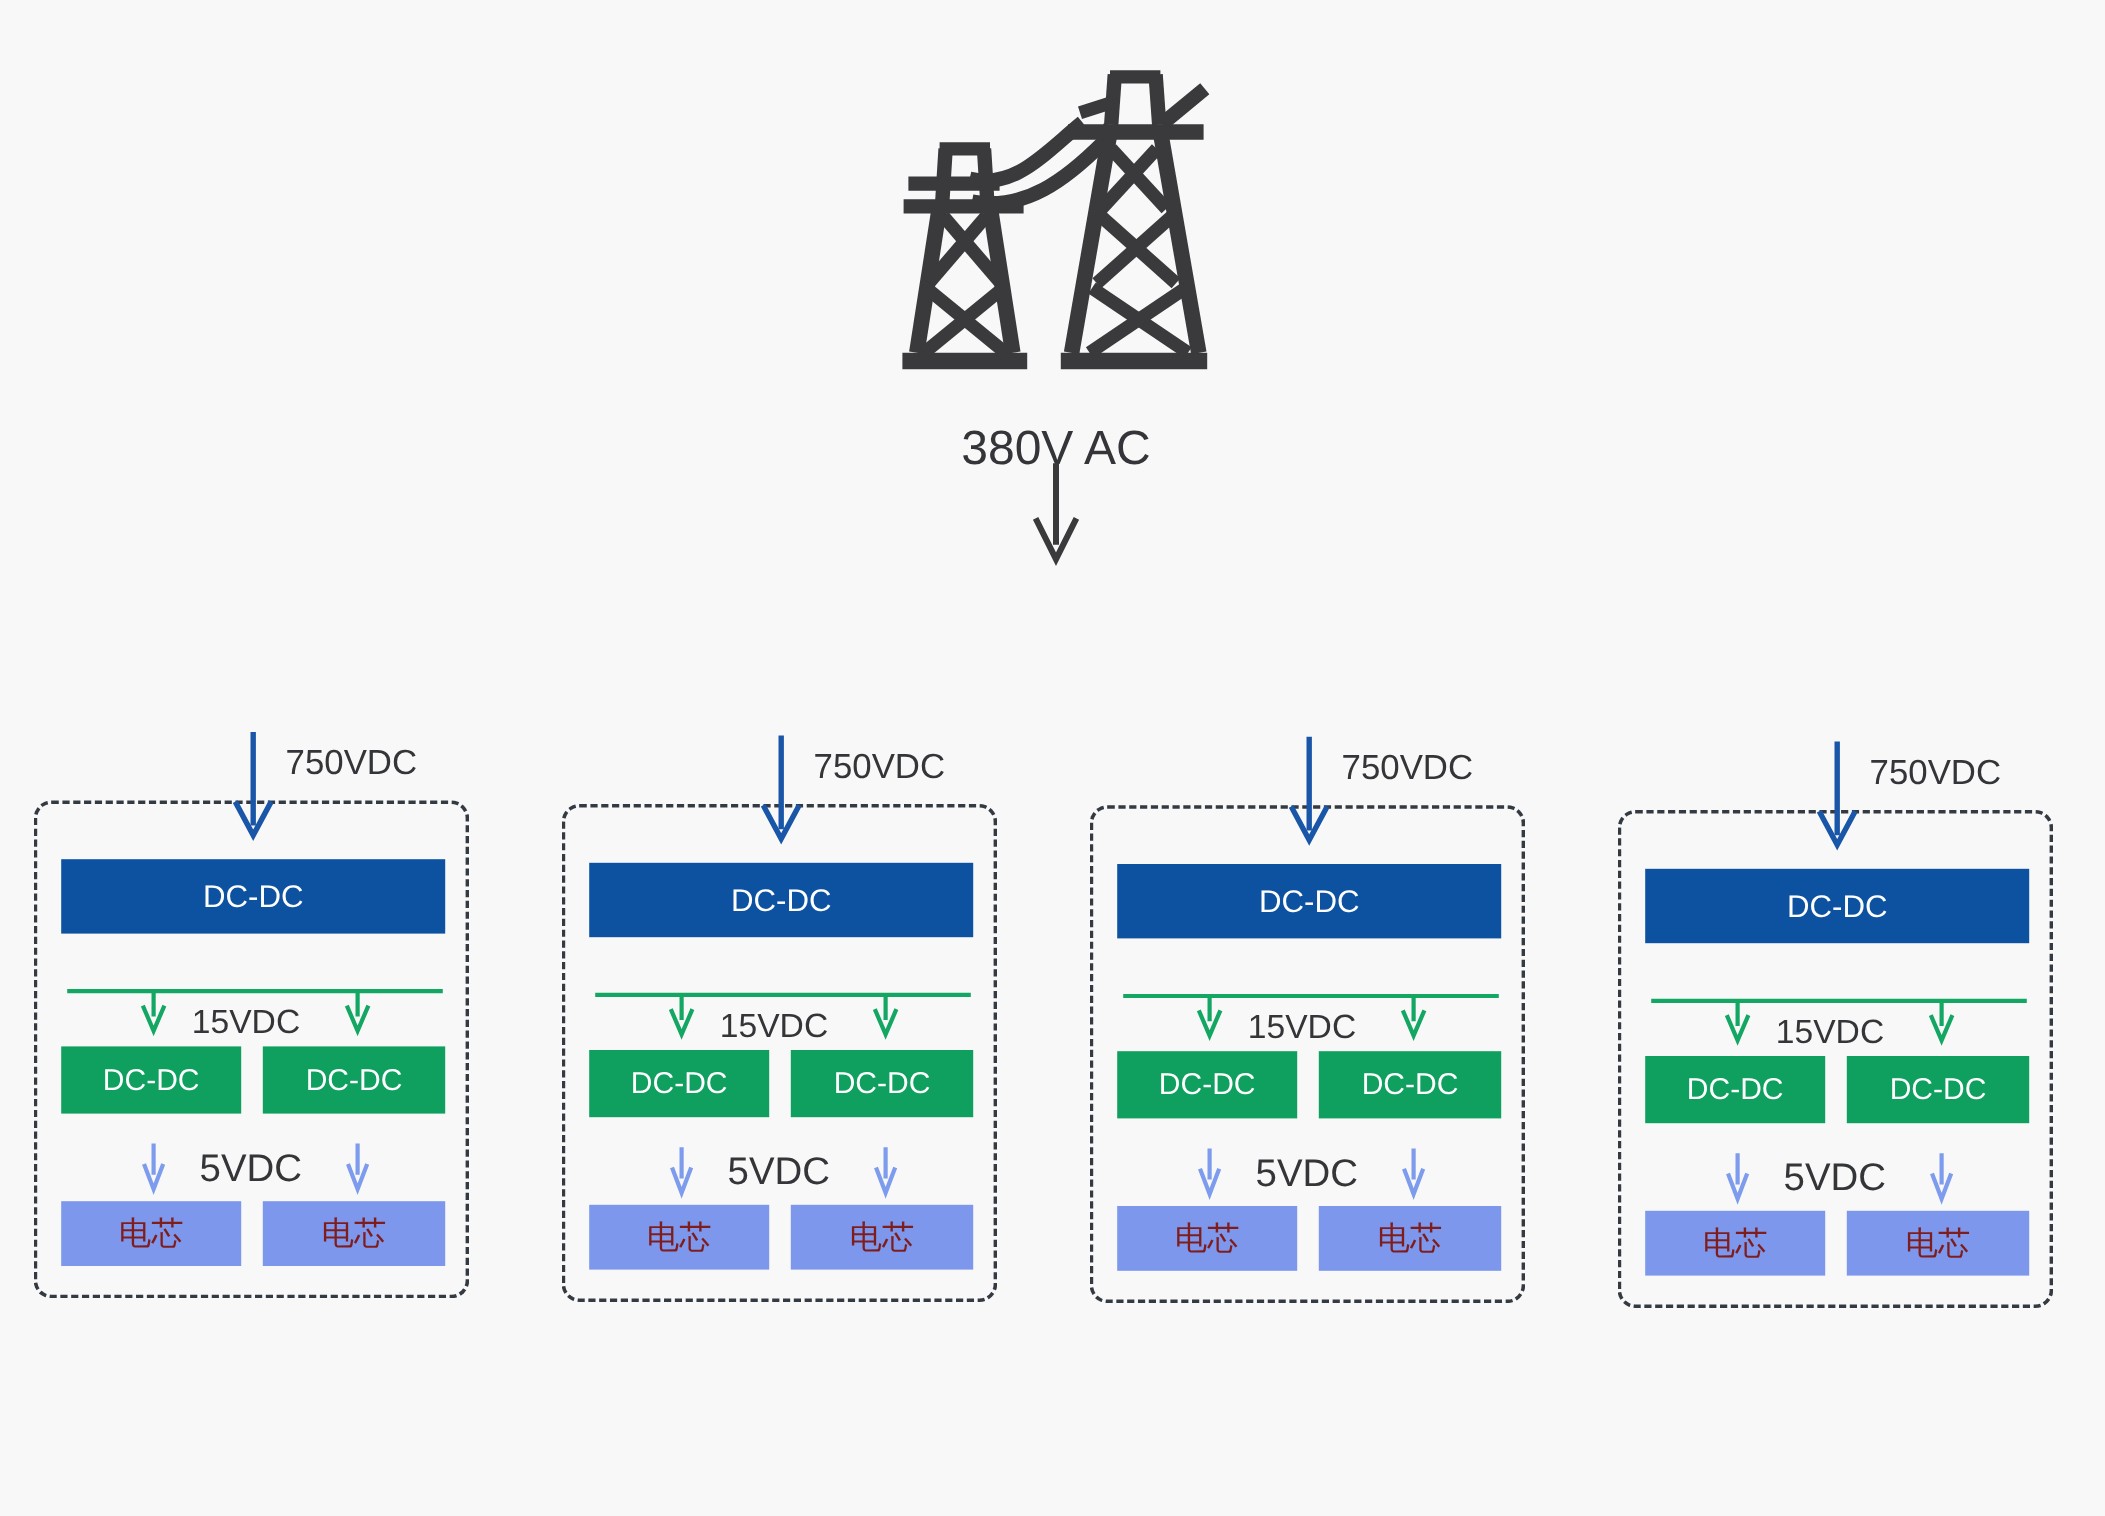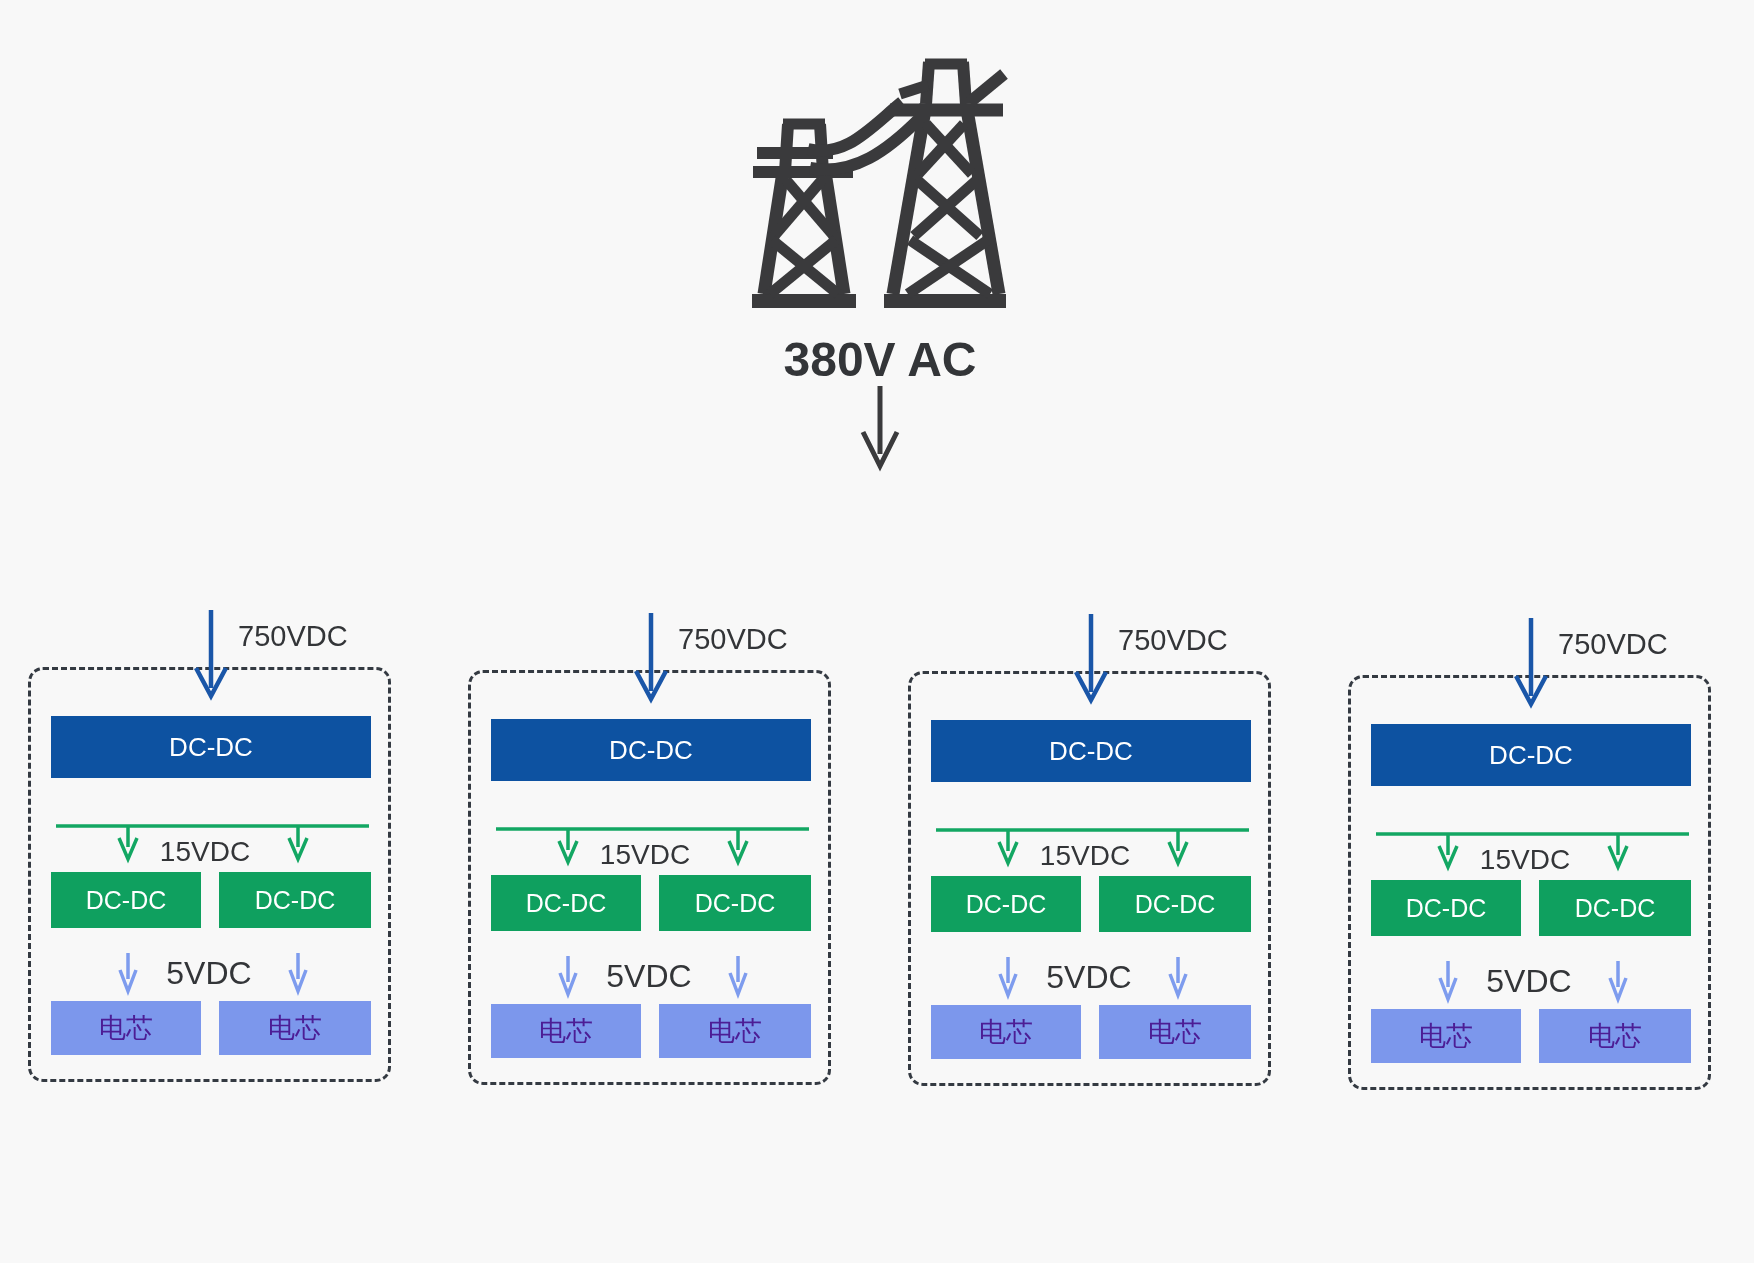--- a/index.html
+++ b/index.html
@@ -20,22 +20,22 @@
   body{
     width:1754px;height:1263px;overflow:hidden;
     font-family:"Liberation Sans","DejaVu Sans",sans-serif;
     color:var(--text-dark);
   }
   .stage{position:relative;width:1754px;height:1263px;background:var(--bg);}
 
   .towers-svg{position:absolute;left:750px;top:54px;width:258px;height:254px;}
 
   .grid-label{
-    position:absolute;left:700px;top:338px;width:360px;height:44px;
-    text-align:center;font-size:48px;font-weight:700;line-height:44px;
+    position:absolute;left:700px;top:352px;width:360px;height:44px;
+    text-align:center;font-size:40px;font-weight:400;line-height:44px;
     color:var(--text-dark);letter-spacing:0px;
   }
   .main-arrow{position:absolute;left:858px;top:384px;width:44px;height:88px;}
 
   .converter-box{
     position:absolute;left:28px;top:481px;width:1684px;height:108px;
     border:2px solid var(--navy-border);background:var(--bg);
     text-align:center;line-height:104px;font-size:40px;font-weight:700;
     color:var(--text-dark);
   }
@@ -73,21 +73,21 @@
   .dcdc-small.left{left:20px;width:150px;}
   .dcdc-small.right{left:188px;width:152px;}
 
   .low-arrows-svg{position:absolute;left:0px;top:281px;width:363px;height:48px;}
   .low-label{
     position:absolute;left:110px;top:286px;width:136px;height:34px;
     text-align:center;font-size:32px;line-height:34px;color:var(--text-dark);
   }
   .cell{
     position:absolute;top:331px;height:54px;background:var(--cell-blue);
-    color:#4c1d95;text-align:center;line-height:54px;font-size:27px;
+    color:#7f1d1d;text-align:center;line-height:54px;font-size:27px;
   }
   .cell.left{left:20px;width:150px;}
   .cell.right{left:188px;width:152px;}
 </style>
 </head>
 <body>
 
 <div class="stage">
 
   <svg class="towers-svg" viewBox="0 0 258 254" fill="none" stroke="#3a3a3c">

